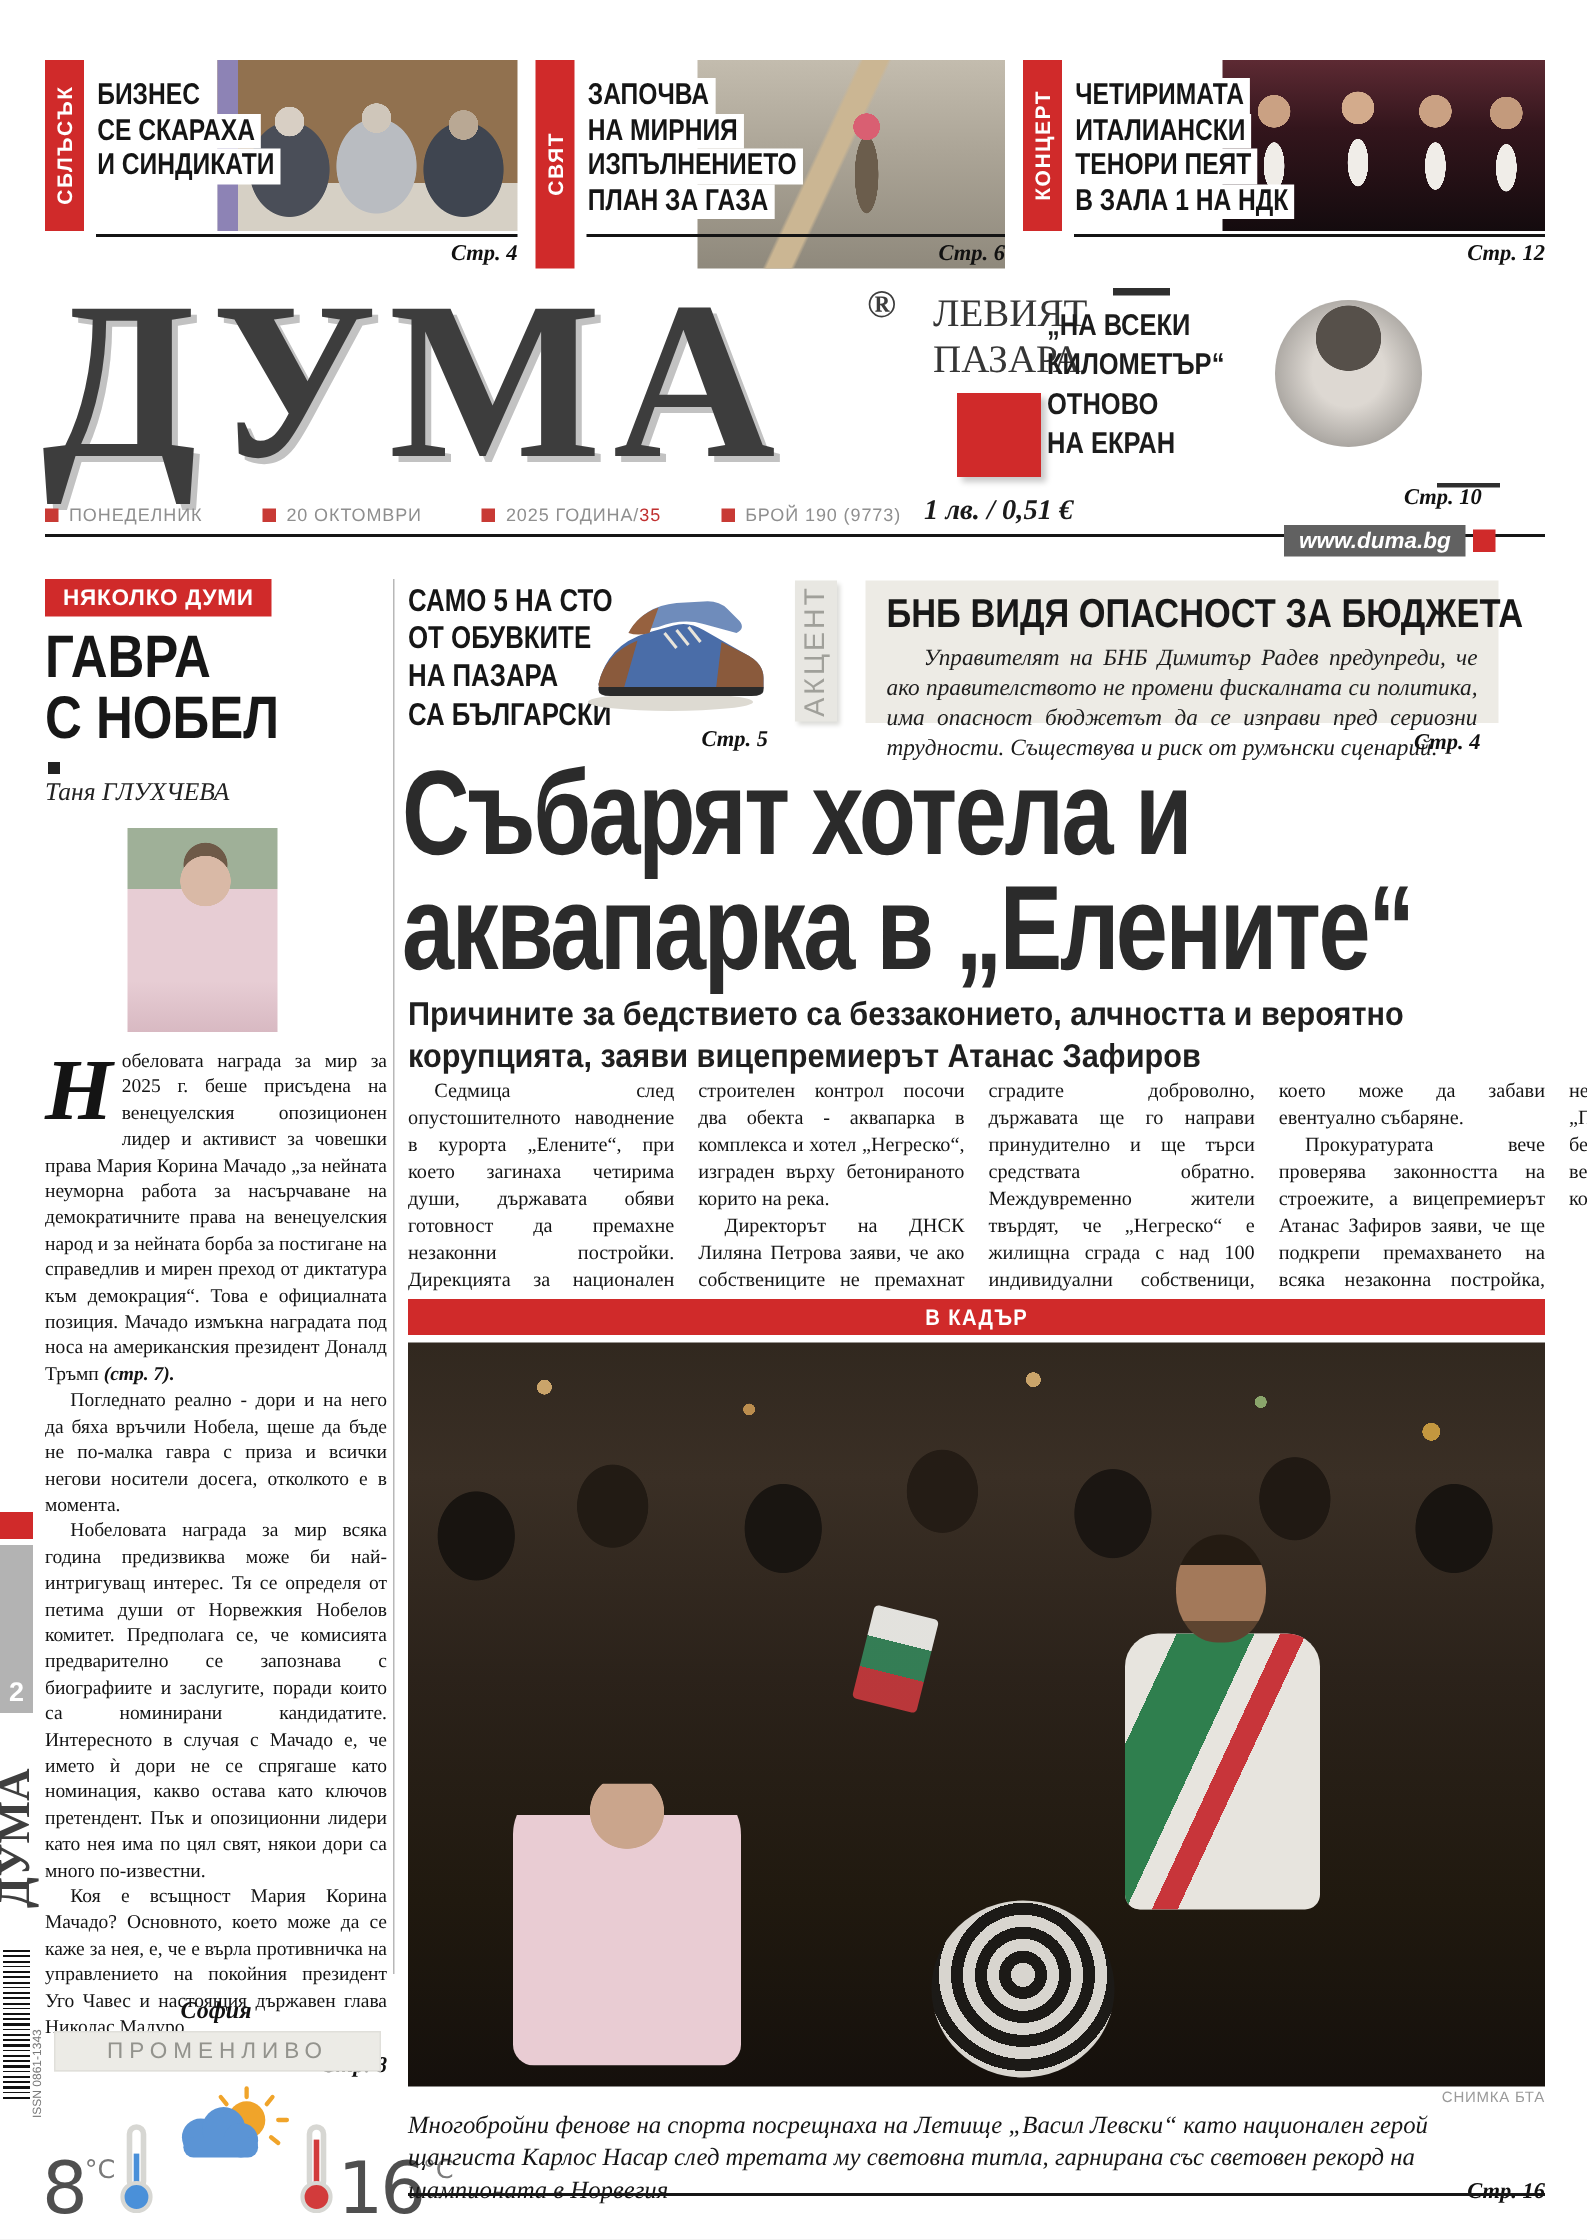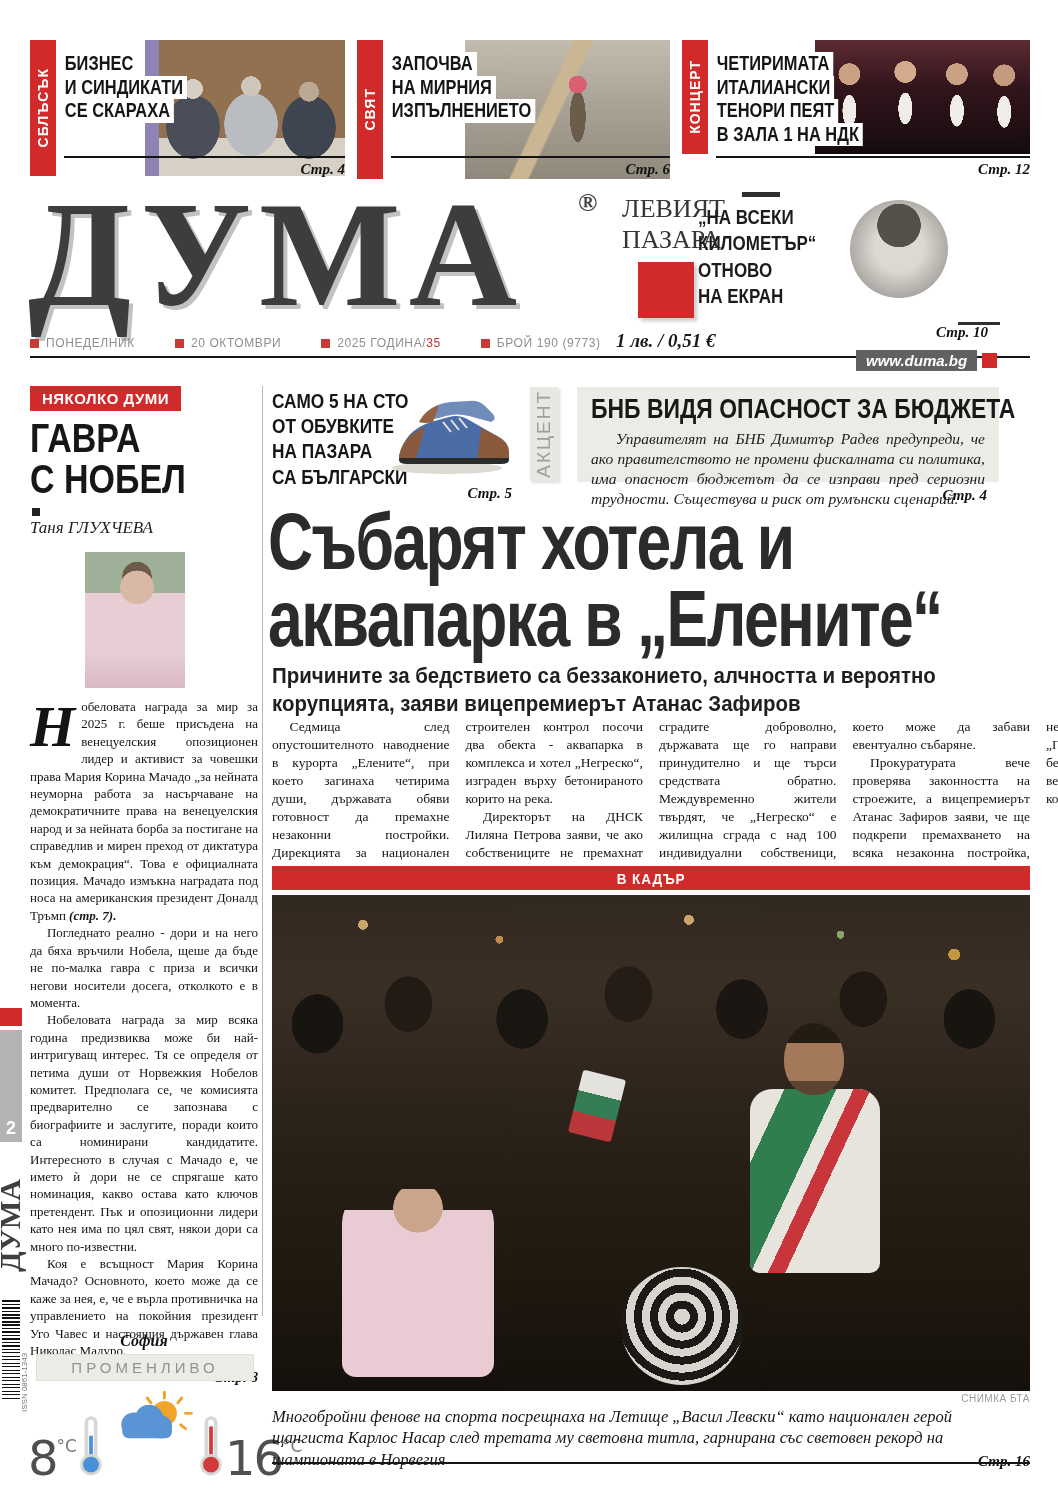--- a/index.html
+++ b/index.html
@@ -184,41 +184,42 @@
 </style>
 </head>
 <body>
 
 <div class="page">
 
   <div class="teaser" style="left:30px;width:315px;">
     <div class="tag">
         <span>СБЛЪСЪК</span>
       </div>
-    <div class="tz" style="height:136px;">
+    <div class="tz" style="height:114px;">
       <div class="tphoto photo-press" style="width:200px;"></div>
       <div class="hl">
         <span class="ln"><span class="bx sx">БИЗНЕС</span></span>
+        <span class="ln"><span class="bx sx">СЕ СКАРАХА</span></span>
         <span class="ln"><span class="bx sx">И СИНДИКАТИ</span></span>
-        <span class="ln"><span class="bx sx">СЕ СКАРАХА</span></span>
       </div>
       <div class="tease-foot" style="top:116px;width:281px;"><span class="pref">Стр. 4</span></div>
     </div>
   </div>
 
   <div class="teaser" style="left:357px;width:313px;">
     <div class="tag">
         <span>СВЯТ</span>
       </div>
     <div class="tz" style="height:139px;">
       <div class="tphoto photo-gaza" style="width:205px;"></div>
       <div class="hl">
         <span class="ln"><span class="bx sx">ЗАПОЧВА</span></span>
         <span class="ln"><span class="bx sx">НА МИРНИЯ</span></span>
         <span class="ln"><span class="bx sx">ИЗПЪЛНЕНИЕТО</span></span>
+        <span class="ln"><span class="bx sx">ПЛАН ЗА ГАЗА</span></span>
       </div>
       <div class="tease-foot" style="top:116px;width:279px;"><span class="pref">Стр. 6</span></div>
     </div>
   </div>
 
   <div class="teaser" style="left:682px;width:348px;">
     <div class="tag">
         <span>КОНЦЕРТ</span>
       </div>
     <div class="tz" style="height:114px;">

